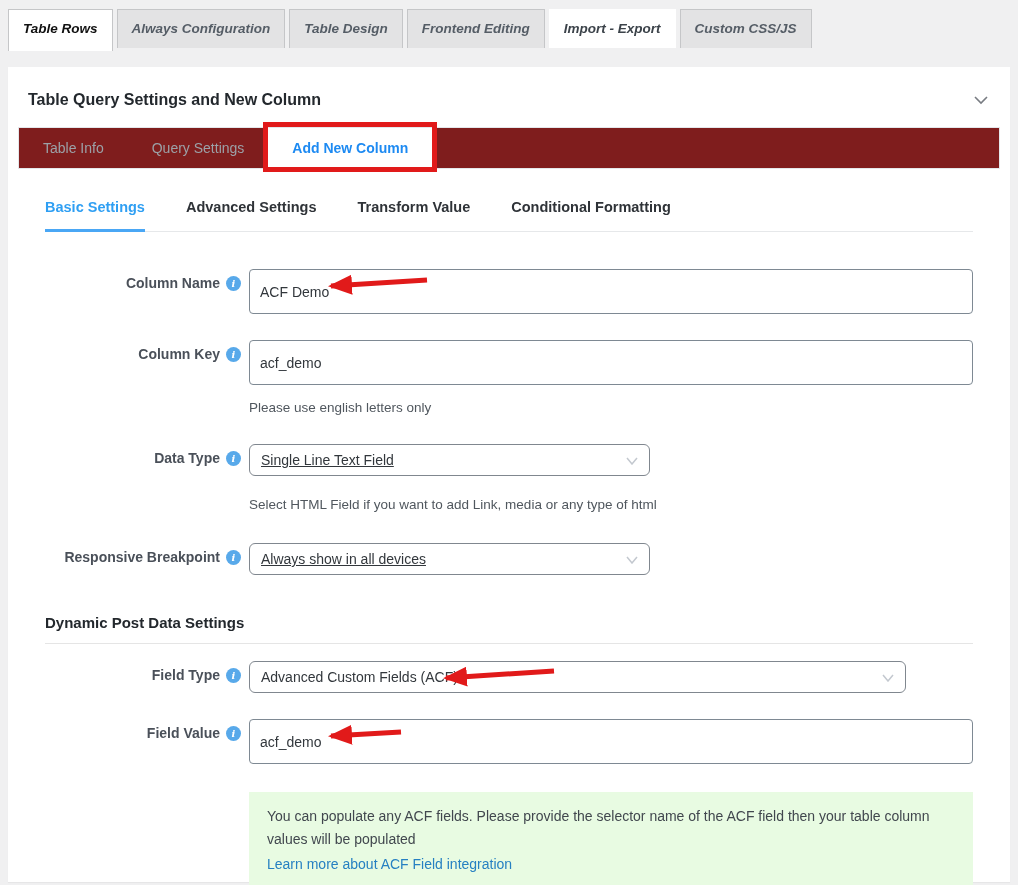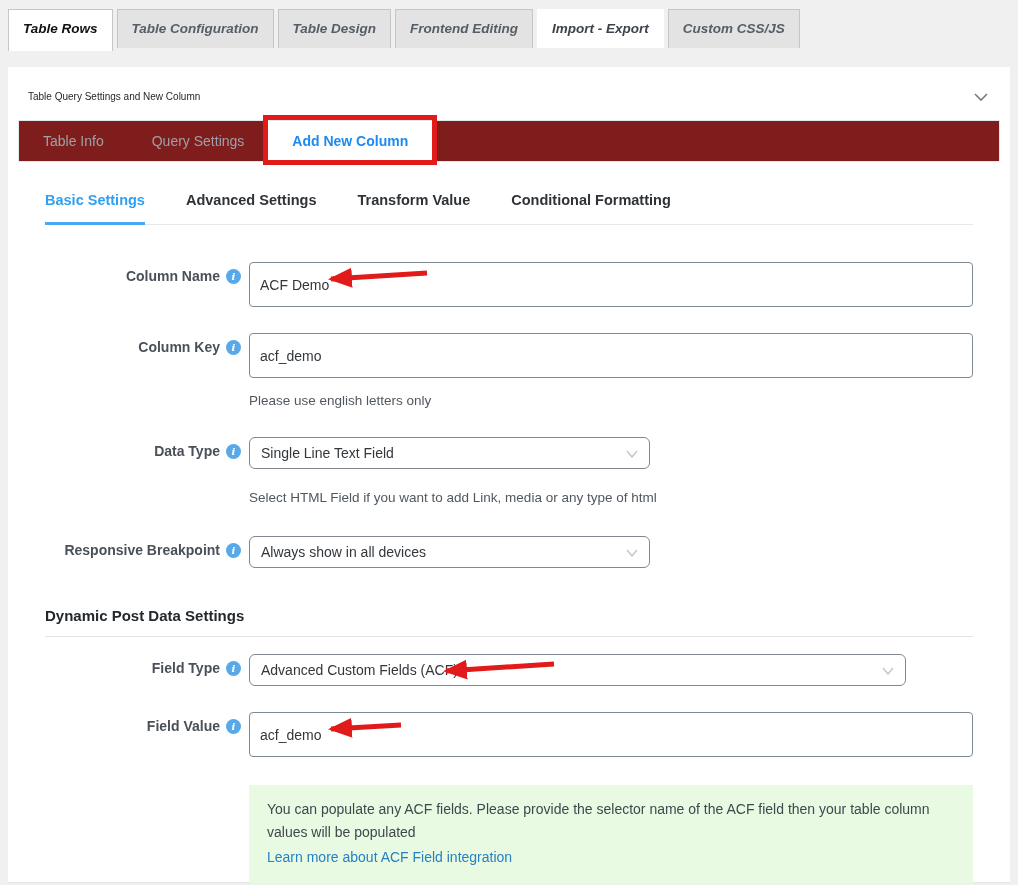--- a/index.html
+++ b/index.html
@@ -34,21 +34,21 @@
     background: #ffffff;
     margin: 19px 8px 0 8px;
     height: 815px;
     box-shadow: 0 1px 1px rgba(0,0,0,.04);
     position: relative;
   }
   .panel-header {
     display: flex; justify-content: space-between; align-items: center;
     padding: 24px 22px 18px 20px;
   }
-  .panel-title { font-size: 10px; font-weight: normal; color: #23282d; }
+  .panel-title { font-size: 16px; font-weight: bold; color: #23282d; }
   .chev-icon { width: 14px; height: 10px; stroke: #787c82; stroke-width: 1.6; fill: none; }
 
   
   .subtabs {
     margin: 0 10px;
     background: #7f1d1d;
     border: 1px solid #e4e7eb;
     display: flex;
     height: 42px;
     align-items: stretch;
@@ -101,21 +101,21 @@
     font-family: "Liberation Sans", sans-serif;
     background: #fff;
   }
   .select-box {
     height: 32px; border: 1px solid #80878f; border-radius: 6px;
     background: #fff; display: flex; align-items: center;
     padding: 0 30px 0 11px; font-size: 14px; color: #32373c;
     cursor: pointer; position: relative;
   }
   .select-box .sel-chev { position: absolute; right: 11px; top: 12px; width: 12px; height: 8px; stroke: #c3c8cf; stroke-width: 1.5; fill: none; }
-  .w-select { width: 401px; }
+  .w-select { width: 401px; text-decoration: underline; }
   .w-select-lg { width: 657px; }
   .help-text { font-size: 13.5px; color: #50575e; margin-top: 15px; }
 
   .section-heading { font-size: 15px; font-weight: bold; color: #23282d; margin-top: 39px; }
   .section-divider { border: none; border-top: 1px solid #e5e5e5; margin-top: 12px; }
 
   .notice-box {
     margin-top: 28px; margin-left: 204px; max-width: 724px;
     background: #e8fbe2; padding: 13px 18px 14px;
     font-size: 14px; color: #41474e; line-height: 1.65;
@@ -142,21 +142,21 @@
 <svg width="0" height="0" style="position:absolute">
   <defs>
     <marker id="arrowhead" markerUnits="userSpaceOnUse" markerWidth="24" markerHeight="20" refX="21" refY="10" orient="auto">
       <polygon points="0,0 24,10 0,20" fill="#e11a1a"></polygon>
     </marker>
   </defs>
 </svg>
 
 <nav class="top-tabs">
   <div class="top-tab active">Table Rows</div>
-  <div class="top-tab">Table Configuration</div>
+  <div class="top-tab">Always Configuration</div>
   <div class="top-tab">Table Design</div>
   <div class="top-tab">Frontend Editing</div>
   <div class="top-tab plain">Import - Export</div>
   <div class="top-tab">Custom CSS/JS</div>
 </nav>
 
 <main class="panel">
 
   <header class="panel-header">
     <div class="panel-title">Table Query Settings and New Column</div>

